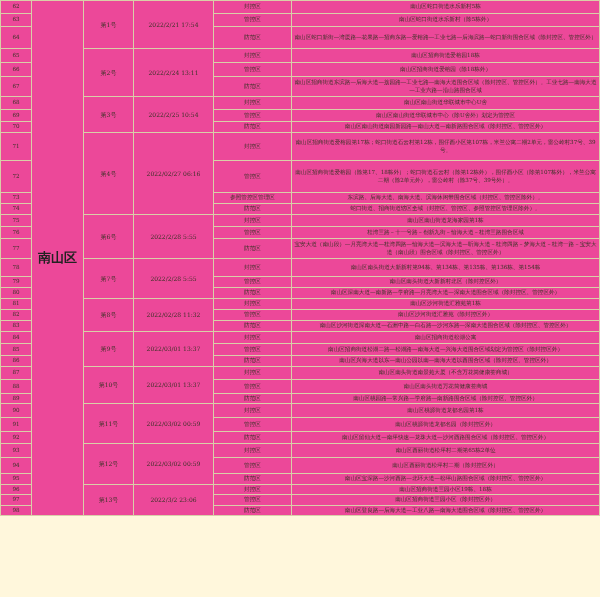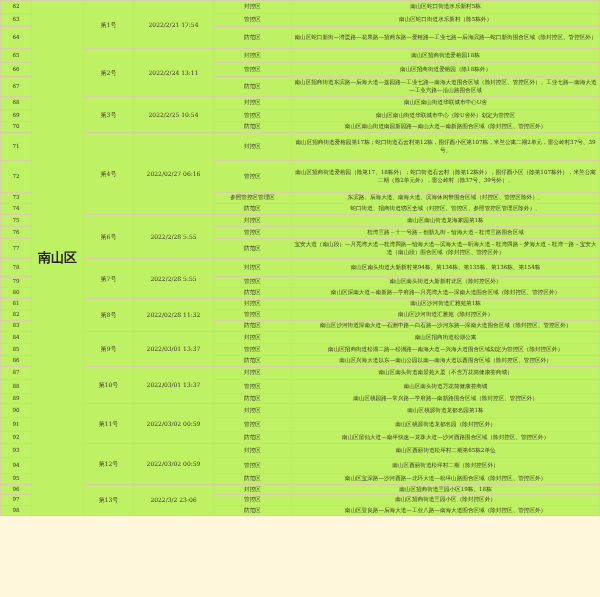--- a/index.html
+++ b/index.html
@@ -1,17 +1,17 @@
 <!DOCTYPE html>
 <html><head>
 <meta charset="utf-8">
 <style>
   html, body { margin:0; padding:0; background:#fff7dc; }
   body { width:600px; height:597px; overflow:hidden; font-family:"DejaVu Serif", serif; color:#3a3326; }
-  table { border-collapse:collapse; width:600px; table-layout:fixed; background:#bef264; }
+  table { border-collapse:collapse; width:600px; table-layout:fixed; background:#ec4899; }
   td { border:1px solid #d9cfa8; font-size:5.6px; text-align:center; vertical-align:middle; padding:0 2px; line-height:7.4px; overflow:hidden; }
   td.num { width:26px; }
   td.dist { width:47px; font-size:13px; font-weight:bold; color:#222; }
   td.no { width:45px; font-size:6px; }
   td.time { width:75px; font-size:6px; }
   td.type { width:73px; }
   td.desc { }
 </style>
 </head>
 <body>

